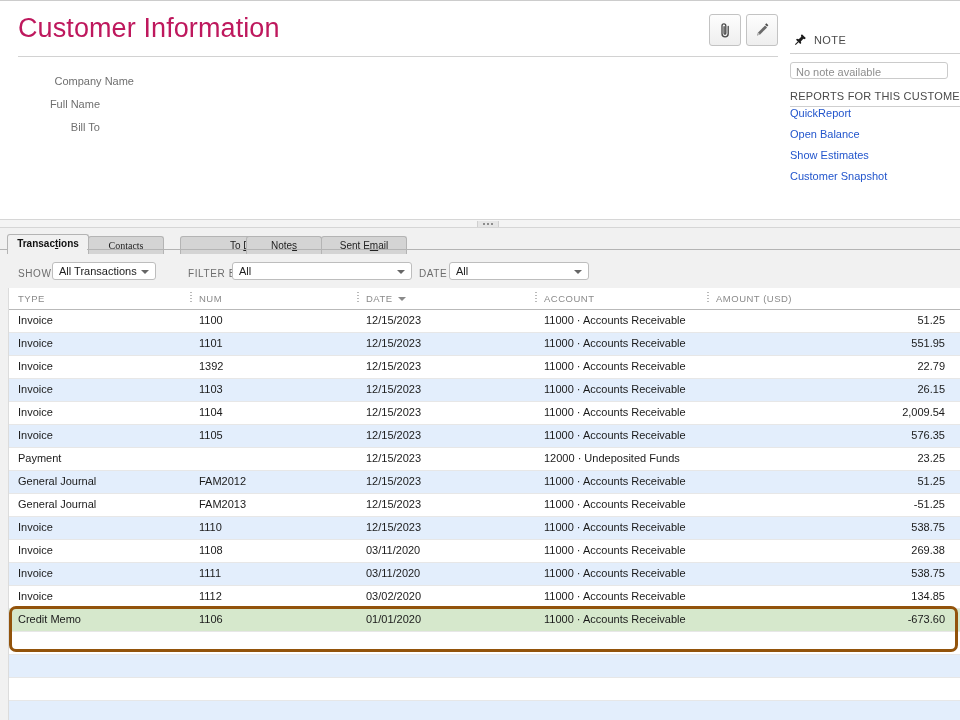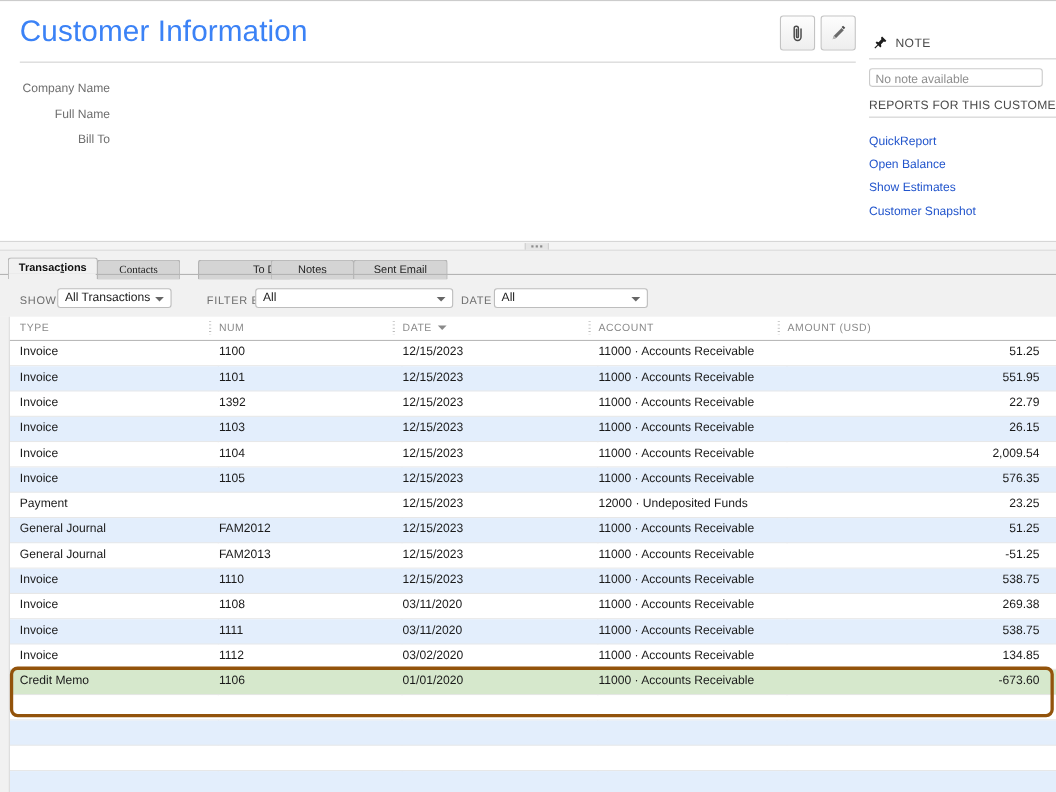--- a/index.html
+++ b/index.html
@@ -26,21 +26,21 @@
     background: #ffffff;
     border-top: 1px solid #cccccc;
     box-sizing: border-box;
   }
 
   #page-title {
     position: absolute;
     left: 18px; top: 12px;
     font-size: 27px;
     font-weight: normal;
-    color: #3b82f6;
+    color: #be185d;
     letter-spacing: 0.1px;
     white-space: nowrap;
   }
 
   #title-rule {
     position: absolute;
     left: 18px; top: 55px;
     width: 760px;
     height: 1px;
     background: #d2d2d2;
@@ -65,21 +65,21 @@
 
   
   .field-label {
     position: absolute;
     width: 100px;
     text-align: right;
     font-size: 11px;
     color: #6f6f6f;
     white-space: nowrap;
   }
-  #label-company  { left: 0px; top: 74px; }
+  #label-company  { left: 0px; top: 74px; padding-left: 34px; }
   #label-fullname { left: 0px; top: 97px; }
   #label-billto   { left: 0px; top: 120px; }
 
   .field-value {
     position: absolute;
     left: 112px;
     font-size: 11px;
     color: #2b2b2b;
     white-space: nowrap;
   }
@@ -141,21 +141,21 @@
   }
   .report-link {
     display: block;
     margin-top: 9px;
     font-size: 11px;
     color: #2255cc;
     text-decoration: none;
     cursor: pointer;
     white-space: nowrap;
   }
-  #report-link-0 { margin-top: 16px; }
+  #report-link-0 { margin-top: 0; }
 
   
   #splitter {
     position: absolute;
     left: 0; top: 219px;
     width: 960px; height: 9px;
     background: #f4f4f4;
     border-top: 1px solid #d6d6d6;
     border-bottom: 1px solid #d6d6d6;
     box-sizing: border-box;

